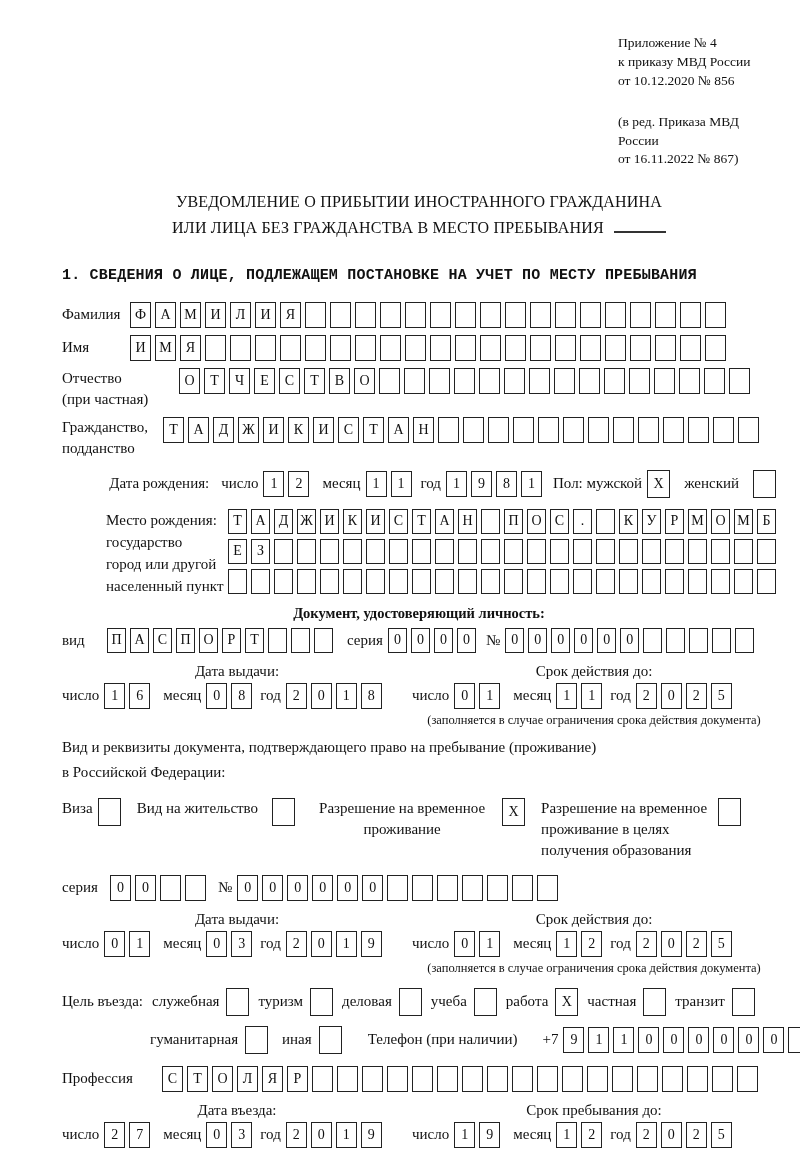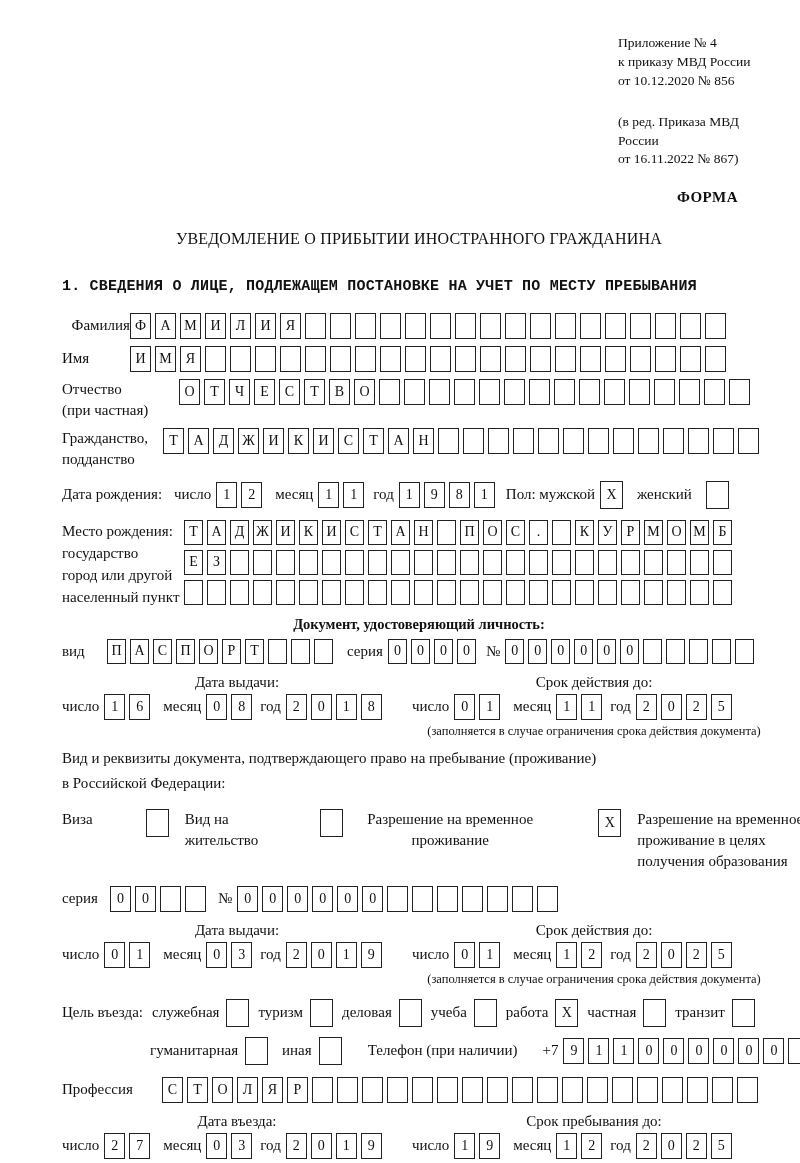--- a/index.html
+++ b/index.html
@@ -28,37 +28,37 @@
     display:inline-flex; align-items:center; justify-content:center;
     font-size:14px; flex:none;
   }
   .sm .cell { width:19px; height:25px; }
   .chk .cell { width:23px; height:28px; }
 
   
   .row { display:flex; align-items:center; }
   .row.top { align-items:flex-start; }
   .flabel { flex:none; line-height:21px; }
-  .mt20 { margin-top:18px;text-align:right; } .mt8 { margin-top:7px; } .mt12 { margin-top:11px; }
+  .mt20 { margin-top:18px; } .mt8 { margin-top:7px; } .mt12 { margin-top:11px;justify-content:flex-end; }
 
   .lbl2 { line-height:21px; }
 
   
   .date-cols { display:flex; margin-top:10px; }
   .date-col-left { width:350px; flex:none; }
   .date-col-right { flex:1; }
   .date-head { text-align:center; margin-bottom:3px; }
   .date-line { display:flex; align-items:center; }
   .dlbl { margin-right:5px; flex:none; }
   .dsp { margin-left:13px; }
   .date-note { font-size:12.5px; margin-top:4px; text-align:center; white-space:nowrap; }
 
   
   .rp-row { display:flex; align-items:flex-start; margin-top:12px; }
-  .rp-opt { display:flex; align-items:flex-start; margin-right:16px;gap:48px; }
+  .rp-opt { display:flex; align-items:flex-start; margin-right:16px; }
   .rp-opt .cells { margin-left:9px; margin-top:0; }
   .rp-text { line-height:21px; }
   .rp-wrap { width:182px; text-align:center; }
   .rp-wrap2 { width:168px; }
 
   
   .p-opt { display:flex; align-items:center; margin-left:9px; }
   .p-opt .cells { margin-left:7px; }
   .indent { margin-left:88px; }
 
@@ -72,24 +72,26 @@
 
 <div class="page">
 
   <div class="ref-block">
     <div>Приложение № 4</div>
     <div>к приказу МВД России</div>
     <div>от 10.12.2020 № 856</div>
     <div class="gap">(в ред. Приказа МВД России</div>
     <div>от 16.11.2022 № 867)</div>
   </div>
-  <div class="forma">ФОРМА</div>
 
   <div class="title">
     <div>УВЕДОМЛЕНИЕ О ПРИБЫТИИ ИНОСТРАННОГО ГРАЖДАНИНА</div>
+    <div>
+      <span>ИЛИ ЛИЦА БЕЗ ГРАЖДАНСТВА В МЕСТО ПРЕБЫВАНИЯ</span><span class="blank-line"></span>
+    </div>
   </div>
 
   <div class="section-title">1. СВЕДЕНИЯ О ЛИЦЕ, ПОДЛЕЖАЩЕМ ПОСТАНОВКЕ НА УЧЕТ ПО МЕСТУ ПРЕБЫВАНИЯ</div>
 
   <div class="row mt20">
     <span class="flabel" style="width:68px">Фамилия</span>
     <span class="cells">
         <span class="cell">Ф</span>
         <span class="cell">А</span>
         <span class="cell">М</span>

